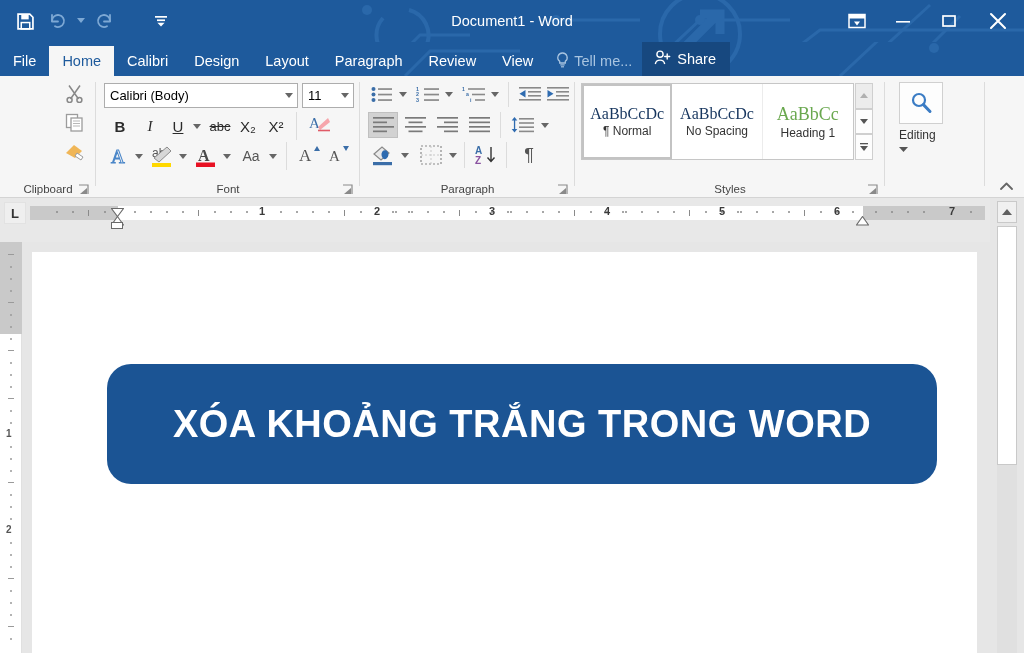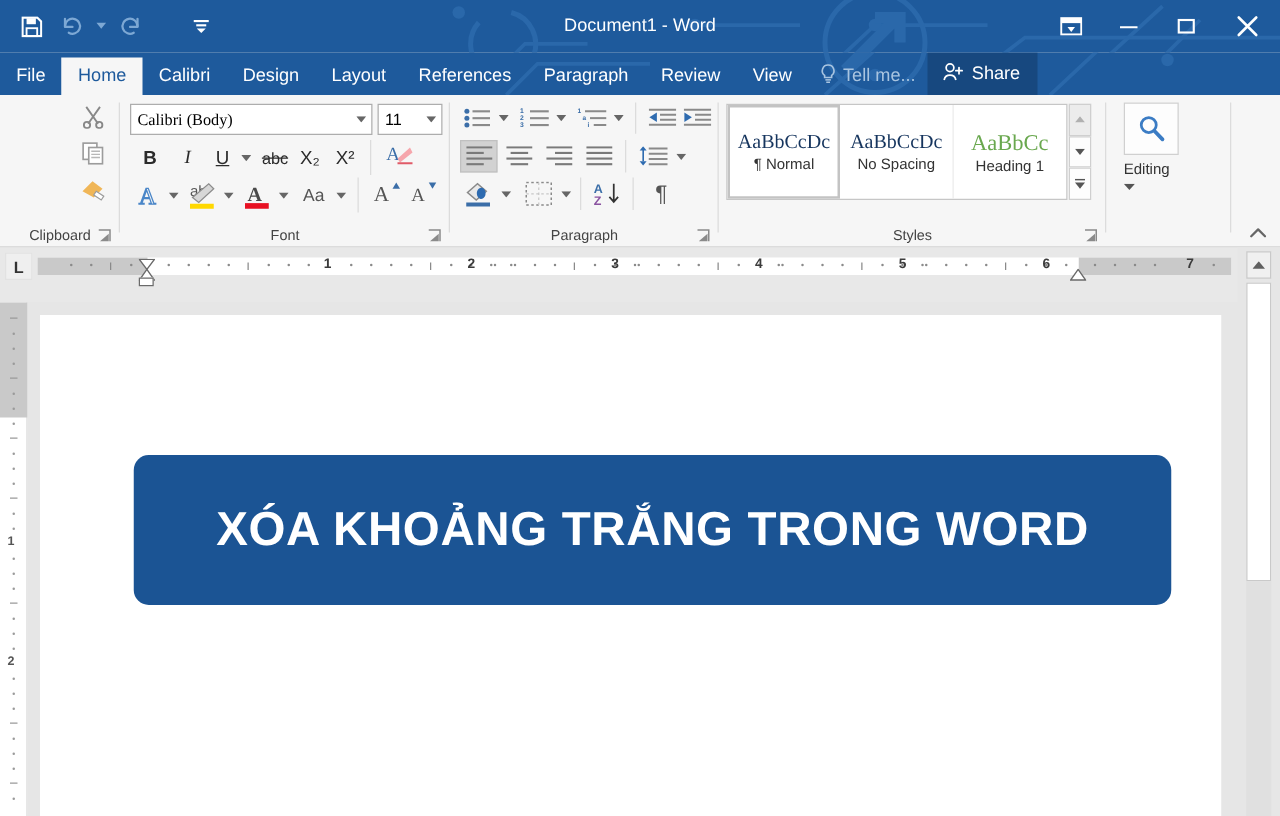--- a/index.html
+++ b/index.html
@@ -158,21 +158,21 @@
   .vnum { position: absolute; left: 6px; font-size: 10px; color: #555;
     font-weight: bold; }
 
   
   .docarea { position: absolute; left: 22px; top: 242px; width: 968px;
     height: 411px; background: #e6e6e6; }
   .page { position: absolute; left: 10px; top: 10px; width: 945px;
     height: 401px; background: #ffffff; }
   .banner {
     position: absolute; left: 75px; top: 112px; width: 830px; height: 120px;
-    border-radius: 12px; display: flex; align-items: center;
+    border-radius: 24px; display: flex; align-items: center;
     justify-content: center;
   }
   .banner-text { color: #ffffff; font-weight: bold; font-size: 38px;
     letter-spacing: 0.5px; white-space: nowrap; }
 
   
   .vscroll { position: absolute; right: 0; top: 198px; width: 34px;
     height: 455px; background: #e6e6e6; }
   .vs-up { position: absolute; left: 7px; top: 3px; width: 20px;
     height: 22px; background: #f0f0f0; border: 1px solid #c9c9c9;
@@ -290,21 +290,20 @@
           <circle cx="934" cy="48" r="5"></circle>
           <circle cx="700" cy="60" r="5"></circle>
         </g>
     </svg>
 
     <div class="tab">File</div>
     <div class="tab active">Home</div>
     <div class="tab">Calibri</div>
     <div class="tab">Design</div>
     <div class="tab">Layout</div>
-    <div class="tab">References</div>
     <div class="tab">Paragraph</div>
     <div class="tab">Review</div>
     <div class="tab">View</div>
 
     <div class="tell-me">
       <span>
         <svg width="13" height="16" viewBox="0 0 13 16">
           <path d="M6.5 1 a4.6 4.6 0 0 1 2.8 8.3 v1.7 h-5.6 v-1.7 A4.6 4.6 0 0 1 6.5 1 Z" fill="none" stroke="#a8c4e0" stroke-width="1.3"></path>
           <rect x="4.3" y="12.3" width="4.4" height="1.2" fill="#a8c4e0"></rect>
           <rect x="5" y="14.2" width="3" height="1.2" fill="#a8c4e0"></rect>
@@ -354,21 +353,21 @@
       <div class="dlg-launch" style="right:6px;">
         <svg width="12" height="12" viewBox="0 0 12 12">
           <path d="M1 1 h9 v9" fill="none" stroke="#8a8a8a" stroke-width="1.2"></path>
           <path d="M2 10 L9 10 L9 4 Z" fill="#8a8a8a"></path>
         </svg>
       </div>
       <div class="grp-div" style="right:0;"></div>
     </div>
 
     <div class="grp" style="left:96px; width:264px;">
-      <div class="fontbox" style="left:8px; top:7px; width:194px; height:25px;font-family:Liberation Serif, serif;">
+      <div class="fontbox" style="left:8px; top:7px; width:194px; height:25px;">
         <span class="txt">Calibri (Body)</span>
         <span class="caret">
           <svg width="8" height="5" viewBox="0 0 8 5">
               <path d="M0 0 L8 0 L4 5 Z" fill="#666"></path>
             </svg>
         </span>
       </div>
       <div class="fontbox" style="left:206px; top:7px; width:52px; height:25px;">
         <span class="txt">11</span>
         <span class="caret">

